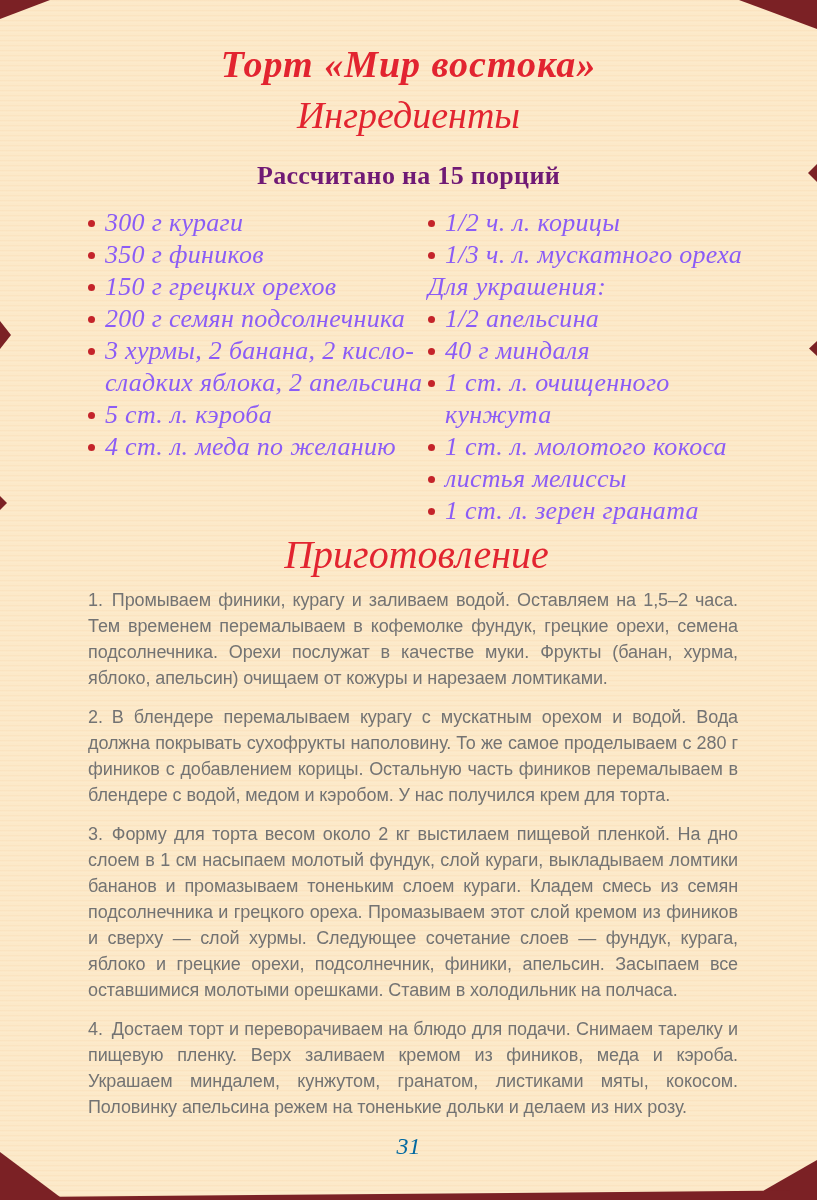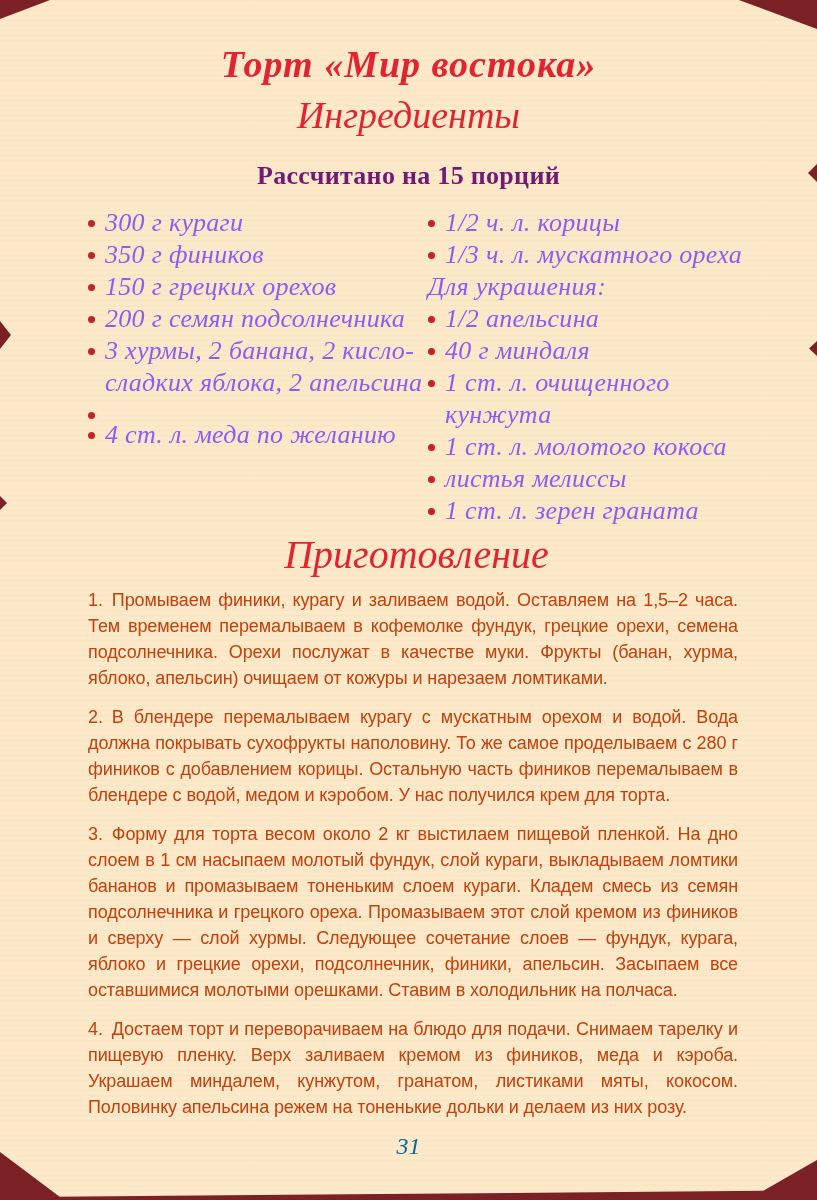--- a/index.html
+++ b/index.html
@@ -51,21 +51,21 @@
     flex: 0 0 auto; width: 7px; height: 7px; border-radius: 50%;
     background: #c4232a; margin: 13px 10px 0 0;
   }
   .ing-heading { padding-left: 0; }
 
   .steps { margin: 8px 0 0 88px; width: 650px; }
   .step {
     margin: 0 0 13px 0;
     font-family: "Liberation Sans", sans-serif;
     font-size: 18px; line-height: 26px;
-    color: #c2410c; text-align: justify; letter-spacing: -0.1px;
+    color: #737373; text-align: justify; letter-spacing: -0.1px;
   }
   .step-num { margin-right: 9px; }
 
   .page-number {
     margin-top: 0; text-align: center;
     font-style: italic; font-size: 24px; color: #0369a1;
   }
 
   
   .accent { position: absolute; background: #7b2125; }
@@ -104,20 +104,21 @@
         <div class="ing-item">
           <span class="bullet"></span>
           <span class="ing-text">200 г семян подсолнечника</span>
         </div>
         <div class="ing-item">
           <span class="bullet"></span>
           <span class="ing-text">3 хурмы, 2 банана, 2 кисло-сладких яблока, 2 апельсина</span>
         </div>
         <div class="ing-item">
           <span class="bullet"></span>
+          <span class="ing-text">5 ст. л. кэроба</span>
         </div>
         <div class="ing-item">
           <span class="bullet"></span>
           <span class="ing-text">4 ст. л. меда по желанию</span>
         </div>
       </div>
     <div class="col" id="col-right">
         <div class="ing-item">
           <span class="bullet"></span>
           <span class="ing-text">1/2 ч. л. корицы</span>

